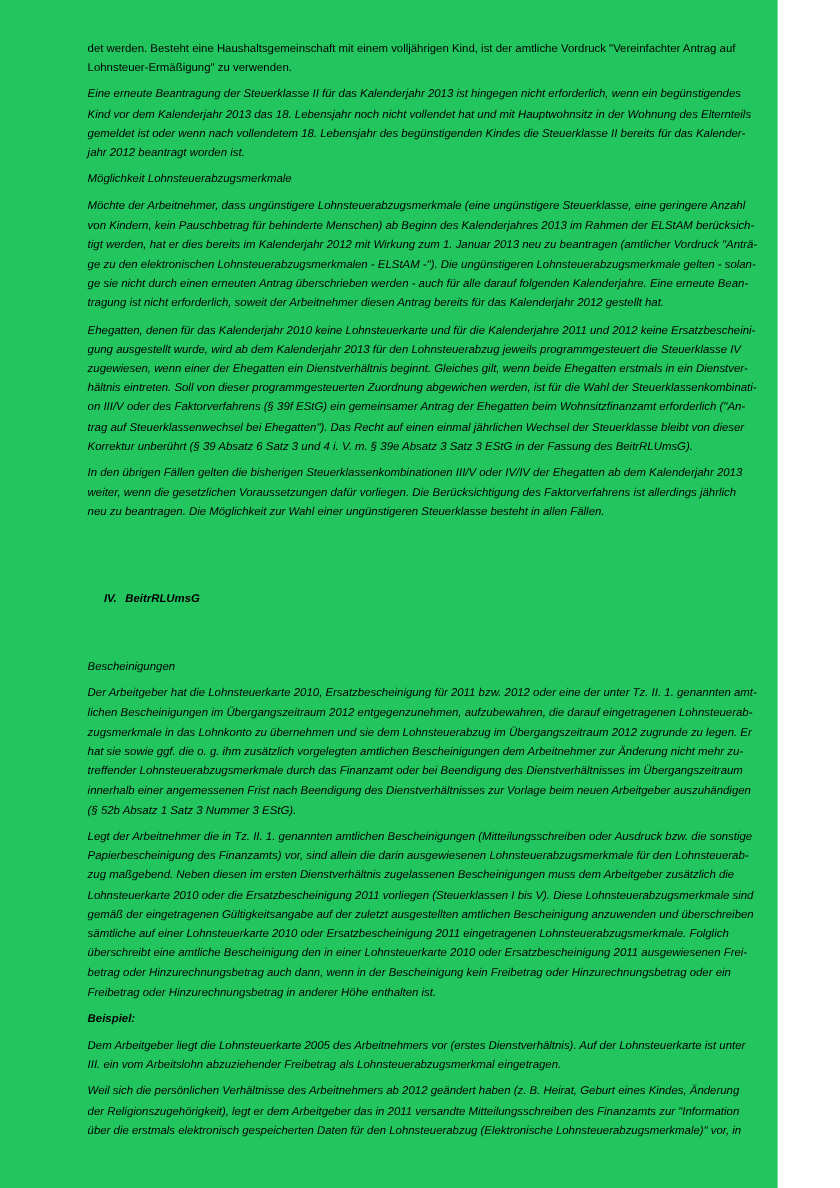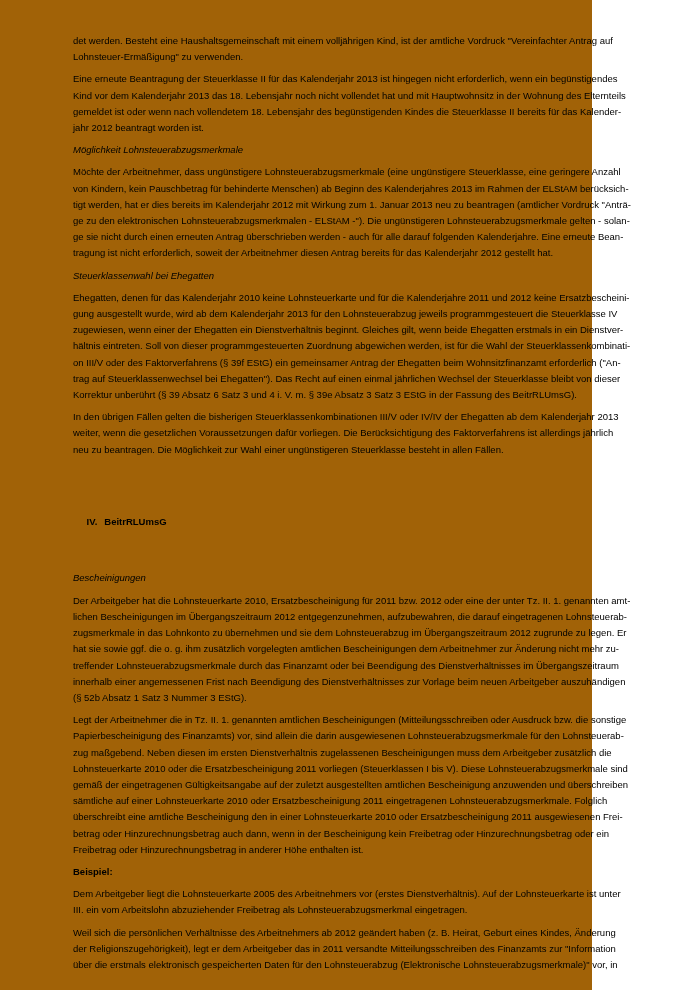--- a/index.html
+++ b/index.html
@@ -7,38 +7,38 @@
     padding: 0;
     background: #ffffff;
   }
   body {
     width: 700px;
     height: 990px;
     overflow: hidden;
   }
   .page {
     box-sizing: border-box;
-    width: 592px;
+    width: 648px;
     height: 990px;
     padding: 33px 50px 0 73px;
     font-family: "Liberation Sans", "DejaVu Sans", sans-serif;
     font-size: 9.5px;
     line-height: 16.2px;
     color: #000000;
-    background: #a16207;
+    background: #22c55e;
   }
   .block {
     margin: 0;
     padding: 0;
     white-space: pre;          
     font-weight: 400;
     font-size: 9.5px;
     line-height: 16.2px;
   }
-  .block + .block { margin-top: 6px; }
+  .block + .block { margin-top: 6px; font-style: italic; }
   .italic-heading { font-style: italic; }
   .bold-heading   { font-weight: 700; }
   .section-heading {
     font-weight: 700;
     padding-left: 3px;
   }
   .gap-section { margin-top: 40px !important; }  
   .gap-large   { margin-top: 24px !important; }  
   .sec-num { margin-right: 7px; text-align: center; }
 </style>
@@ -57,21 +57,20 @@
 
   <h3 class="block italic-heading">Möglichkeit Lohnsteuerabzugsmerkmale</h3>
 
   <p class="block">Möchte der Arbeitnehmer, dass ungünstigere Lohnsteuerabzugsmerkmale (eine ungünstigere Steuerklasse, eine geringere Anzahl
 von Kindern, kein Pauschbetrag für behinderte Menschen) ab Beginn des Kalenderjahres 2013 im Rahmen der ELStAM berücksich-
 tigt werden, hat er dies bereits im Kalenderjahr 2012 mit Wirkung zum 1. Januar 2013 neu zu beantragen (amtlicher Vordruck "Anträ-
 ge zu den elektronischen Lohnsteuerabzugsmerkmalen - ELStAM -"). Die ungünstigeren Lohnsteuerabzugsmerkmale gelten - solan-
 ge sie nicht durch einen erneuten Antrag überschrieben werden - auch für alle darauf folgenden Kalenderjahre. Eine erneute Bean-
 tragung ist nicht erforderlich, soweit der Arbeitnehmer diesen Antrag bereits für das Kalenderjahr 2012 gestellt hat.</p>
 
-  <h3 class="block italic-heading">Steuerklassenwahl bei Ehegatten</h3>
 
   <p class="block">Ehegatten, denen für das Kalenderjahr 2010 keine Lohnsteuerkarte und für die Kalenderjahre 2011 und 2012 keine Ersatzbescheini-
 gung ausgestellt wurde, wird ab dem Kalenderjahr 2013 für den Lohnsteuerabzug jeweils programmgesteuert die Steuerklasse IV
 zugewiesen, wenn einer der Ehegatten ein Dienstverhältnis beginnt. Gleiches gilt, wenn beide Ehegatten erstmals in ein Dienstver-
 hältnis eintreten. Soll von dieser programmgesteuerten Zuordnung abgewichen werden, ist für die Wahl der Steuerklassenkombinati-
 on III/V oder des Faktorverfahrens (§ 39f EStG) ein gemeinsamer Antrag der Ehegatten beim Wohnsitzfinanzamt erforderlich ("An-
 trag auf Steuerklassenwechsel bei Ehegatten"). Das Recht auf einen einmal jährlichen Wechsel der Steuerklasse bleibt von dieser
 Korrektur unberührt (§ 39 Absatz 6 Satz 3 und 4 i. V. m. § 39e Absatz 3 Satz 3 EStG in der Fassung des BeitrRLUmsG).</p>
 
   <p class="block">In den übrigen Fällen gelten die bisherigen Steuerklassenkombinationen III/V oder IV/IV der Ehegatten ab dem Kalenderjahr 2013

